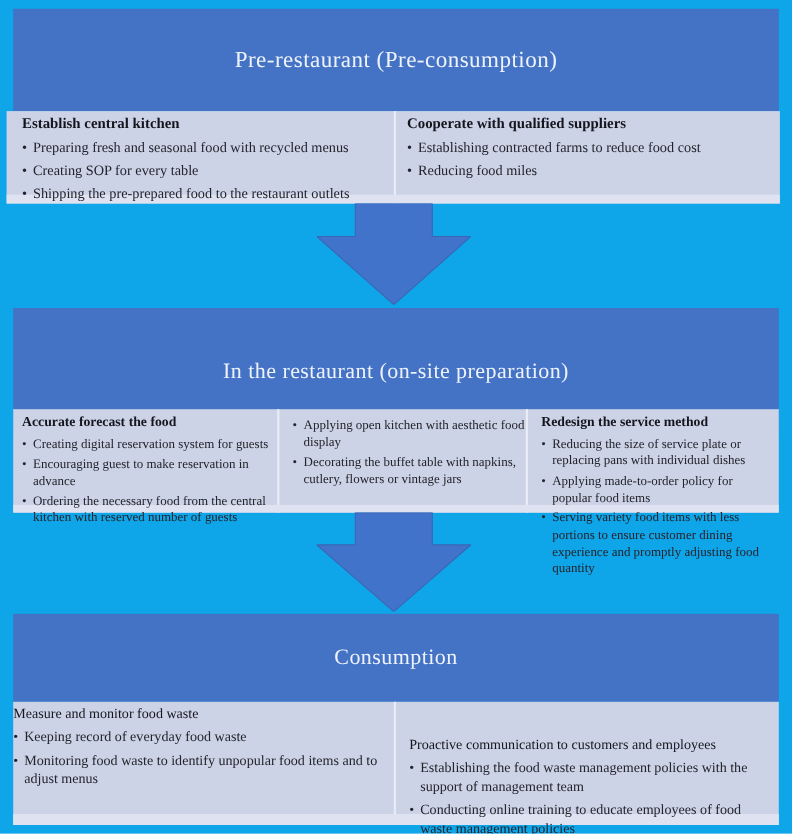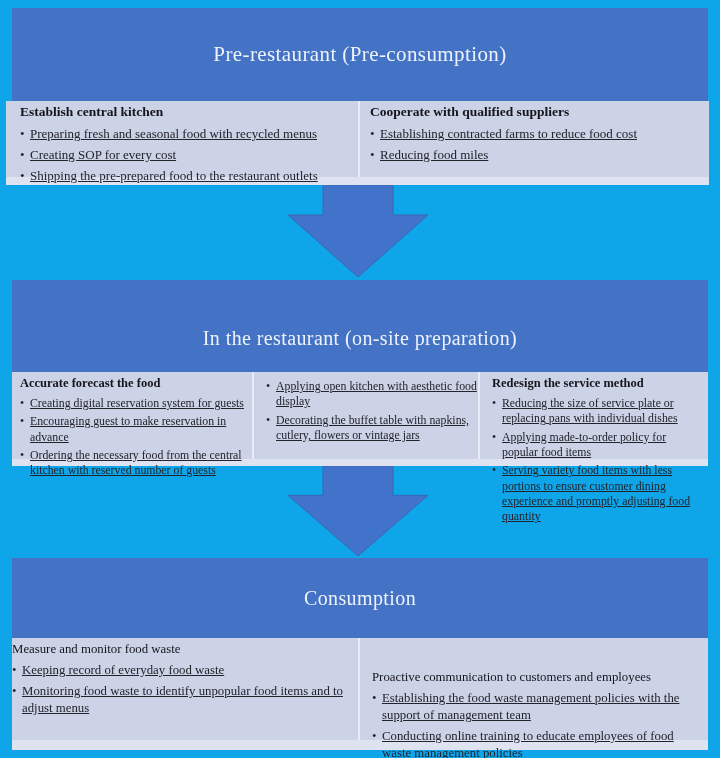--- a/index.html
+++ b/index.html
@@ -17,21 +17,21 @@
   }
   .panel{position:absolute;background:var(--panel,#ccd3e6);}
   .panel-strip{position:absolute;left:0;bottom:0;width:100%;background:var(--panel-light,#dfe3f1);}
   .divider{position:absolute;top:0;width:2px;height:100%;background:#e9ecf6;}
   .cols{position:absolute;left:12px;width:696px;}
   .col{position:absolute;top:0;}
   .col h3{margin:0 0 5px 0;font-size:13.5px;font-weight:700;color:var(--heading-text,#15151d);}
   .col.regular h3{font-weight:400;font-size:12.8px;}
   ul.bullets{margin:0;padding:0;list-style:none;}
   ul.bullets li{
-    position:relative;padding-left:10px;margin-top:4px;line-height:1.32;text-decoration:underline;
+    position:relative;padding-left:10px;margin-top:4px;line-height:1.32;
   }
   ul.bullets li::before{
     content:"\2022";position:absolute;left:0;top:0;
   }
   
   #banner-1{top:8px;height:93px;}
   #banner-1 .stage-title{font-size:21px;}
   #panel-1{left:6px;top:101px;width:703px;height:84px;}
   #cols-1{top:104px;font-size:13px;}
   #cols-1 .c0{left:8px;width:340px;}
@@ -70,21 +70,21 @@
   </div>
   <div class="panel" id="panel-1">
     <div class="divider" style="left:352px"></div>
     <div class="panel-strip" style="height:8px"></div>
   </div>
   <div class="cols" id="cols-1">
     <div class="col c0">
       <h3>Establish central kitchen</h3>
       <ul class="bullets">
         <li>Preparing fresh and seasonal food with recycled menus</li>
-        <li>Creating SOP for every cost</li>
+        <li>Creating SOP for every table</li>
         <li>Shipping the pre-prepared food to the restaurant outlets</li>
       </ul>
     </div>
     <div class="col c1">
       <h3>Cooperate with qualified suppliers</h3>
       <ul class="bullets">
         <li>Establishing contracted farms to reduce food cost</li>
         <li>Reducing food miles</li>
       </ul>
     </div>

